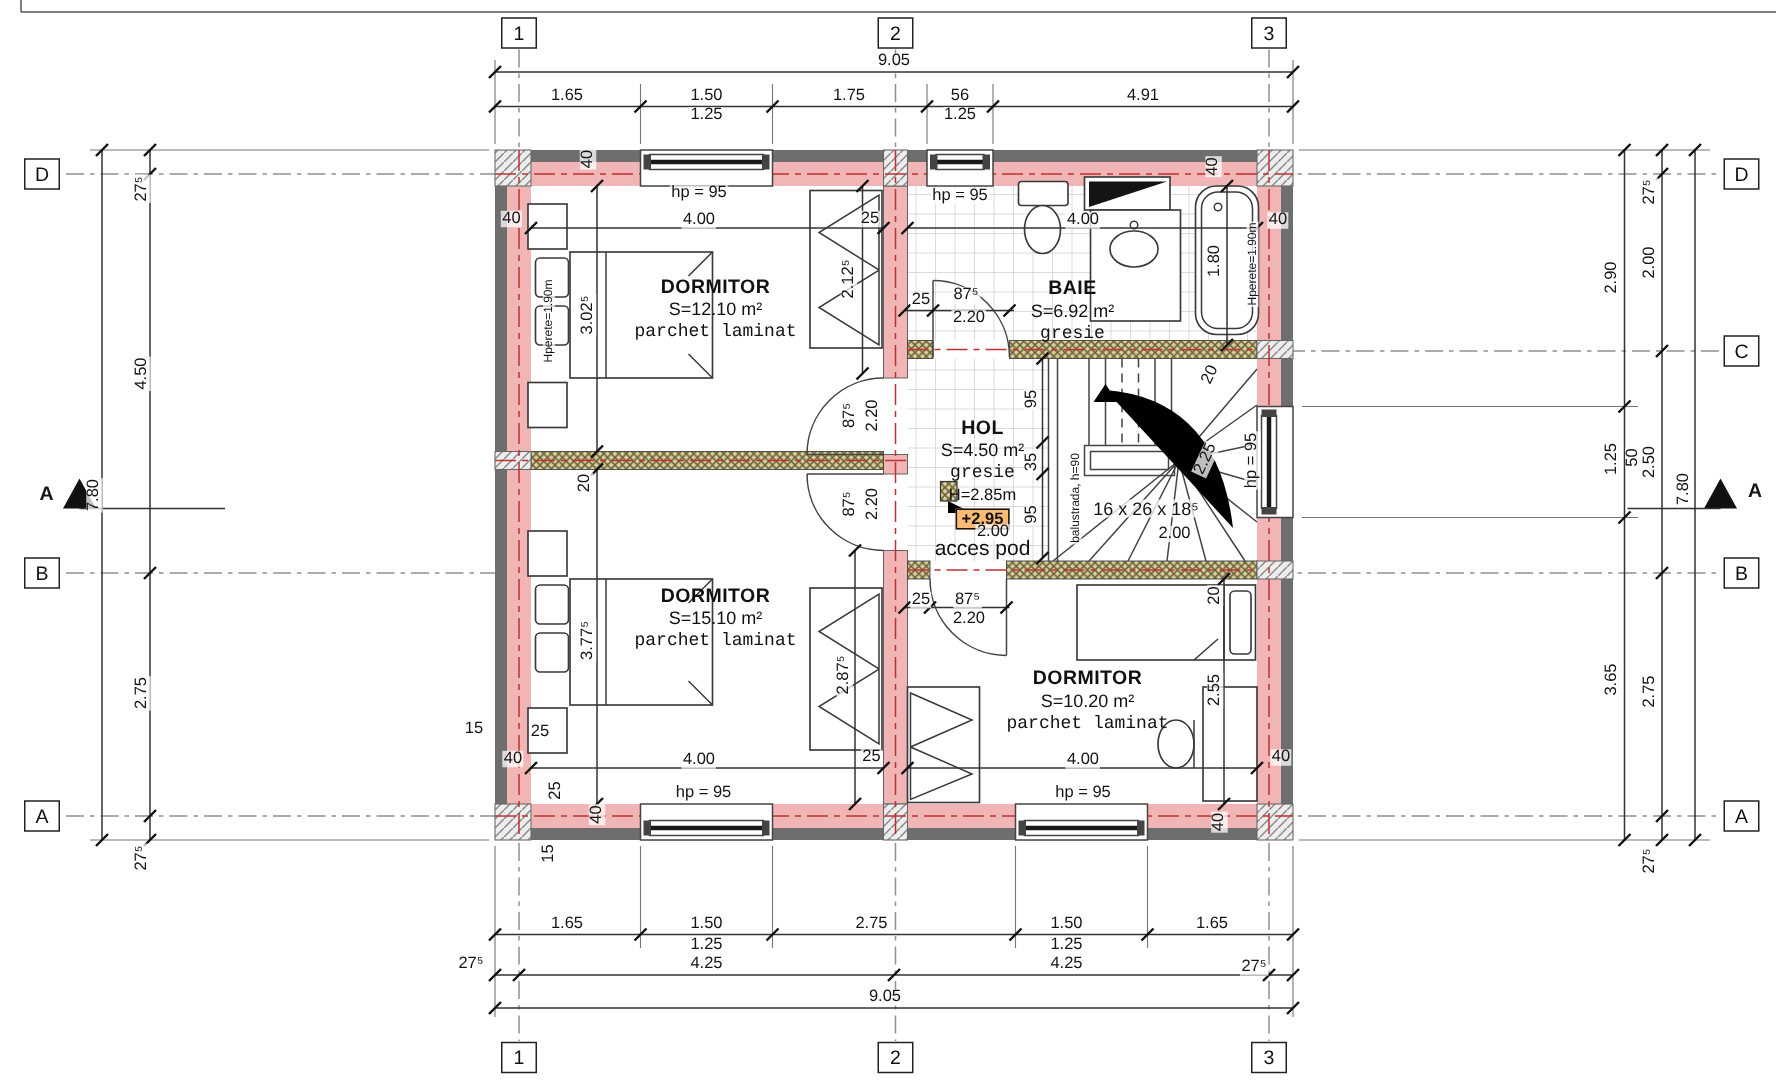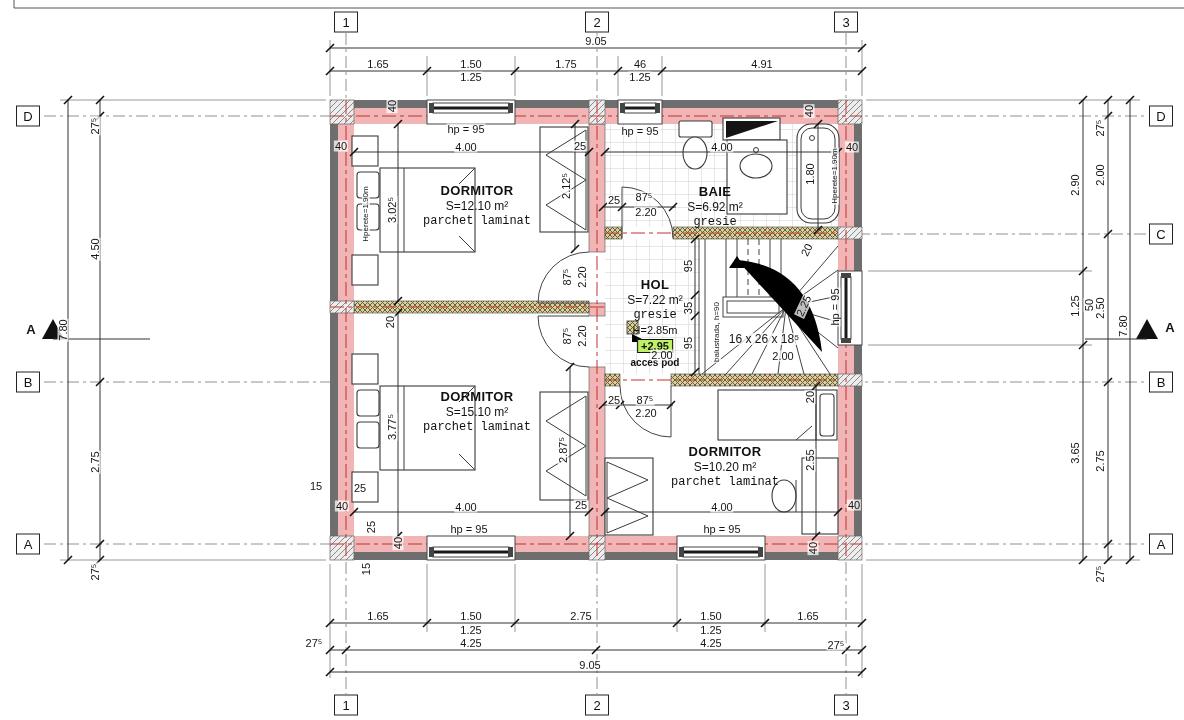--- a/index.html
+++ b/index.html
@@ -11,22 +11,22 @@
   .dim.b{font-weight:bold;font-size:13px;background:transparent;}
   .bubble{position:absolute;width:24px;height:21px;border:1.4px solid #222;background:#fff;
           font-size:13px;display:flex;align-items:center;justify-content:center;
           transform:translate(-50%,-50%);box-sizing:border-box;}
   .rb{position:absolute;transform:translate(-50%,0);text-align:center;}
   .rname{font-size:13px;font-weight:bold;letter-spacing:.3px;white-space:nowrap;}
   .rarea{font-size:12px;white-space:nowrap;margin-top:1px;}
   .rfin{font-size:12px;white-space:nowrap;margin-top:1px;font-family:Liberation Mono, monospace;}
   .rh{font-size:11px;margin-top:2px;}
   .rlevel{display:inline-block;border:1.2px solid #111;padding:0 3px;font-size:11px;
-          font-weight:bold;margin-top:2px;background:#bef264;}
-  .rnote{font-size:10px;margin-top:3px;font-weight:bold;}
+          font-weight:bold;margin-top:2px;background:#fdba74;}
+  .rnote{font-size:14px;margin-top:3px;}
   
   .grid{stroke:#909090;stroke-width:1;fill:none;stroke-dasharray:12 4 3 4;}
   .axis{stroke:var(--axis-red,#c03030);stroke-width:1;fill:none;stroke-dasharray:14 4 4 4;}
   .oln{stroke:#333;stroke-width:1;fill:none;}
   .ext{stroke:#777;stroke-width:.75;fill:none;}
   .tick{stroke:#111;stroke-width:1.6;}
   .wln{stroke:#444;stroke-width:1;fill:none;}
   .fur{fill:#fff;stroke:#3a3a3a;stroke-width:1.1;}
   .furl{stroke:#3a3a3a;stroke-width:1;fill:none;}
   .wallpink{fill:var(--wall-pink,#f2b5b5);}
@@ -379,21 +379,21 @@
 </div>
 
 <div class="rb" style="left:715px;top:184px">
   <div class="rname">BAIE</div>
   <div class="rarea">S=6.92 m²</div>
   <div class="rfin">gresie</div>
 </div>
 
 <div class="rb" style="left:655px;top:277px">
   <div class="rname">HOL</div>
-  <div class="rarea">S=7.22 m²</div>
+  <div class="rarea">S=4.50 m²</div>
   <div class="rfin">gresie</div>
   <div class="rh">H=2.85m</div>
   <div><span class="rlevel">+2.95</span></div>
   <div class="rnote">acces pod</div>
 </div>
 
 <div class="rb" style="left:477px;top:389px">
   <div class="rname">DORMITOR</div>
   <div class="rarea">S=15.10 m²</div>
   <div class="rfin">parchet laminat</div>
@@ -403,21 +403,21 @@
   <div class="rname">DORMITOR</div>
   <div class="rarea">S=10.20 m²</div>
   <div class="rfin">parchet laminat</div>
 </div>
 
 <div class="dim" style="left: 596px; top: 41px; transform: translate(-50%, -50%);">9.05</div>
     <div class="dim" style="left: 378px; top: 64px; transform: translate(-50%, -50%);">1.65</div>
     <div class="dim" style="left: 471px; top: 64px; transform: translate(-50%, -50%);">1.50</div>
     <div class="dim" style="left: 471px; top: 77px; transform: translate(-50%, -50%);">1.25</div>
     <div class="dim" style="left: 566px; top: 64px; transform: translate(-50%, -50%);">1.75</div>
-    <div class="dim" style="left: 640px; top: 64px; transform: translate(-50%, -50%);">46</div>
+    <div class="dim" style="left: 640px; top: 64px; transform: translate(-50%, -50%);">56</div>
     <div class="dim" style="left: 640px; top: 77px; transform: translate(-50%, -50%);">1.25</div>
     <div class="dim" style="left: 762px; top: 64px; transform: translate(-50%, -50%);">4.91</div>
     <div class="dim" style="left: 378px; top: 616px; transform: translate(-50%, -50%);">1.65</div>
     <div class="dim" style="left: 471px; top: 616px; transform: translate(-50%, -50%);">1.50</div>
     <div class="dim" style="left: 471px; top: 630px; transform: translate(-50%, -50%);">1.25</div>
     <div class="dim" style="left: 581px; top: 616px; transform: translate(-50%, -50%);">2.75</div>
     <div class="dim" style="left: 711px; top: 616px; transform: translate(-50%, -50%);">1.50</div>
     <div class="dim" style="left: 711px; top: 630px; transform: translate(-50%, -50%);">1.25</div>
     <div class="dim" style="left: 808px; top: 616px; transform: translate(-50%, -50%);">1.65</div>
     <div class="dim" style="left: 314px; top: 643px; transform: translate(-50%, -50%);">27⁵</div>

